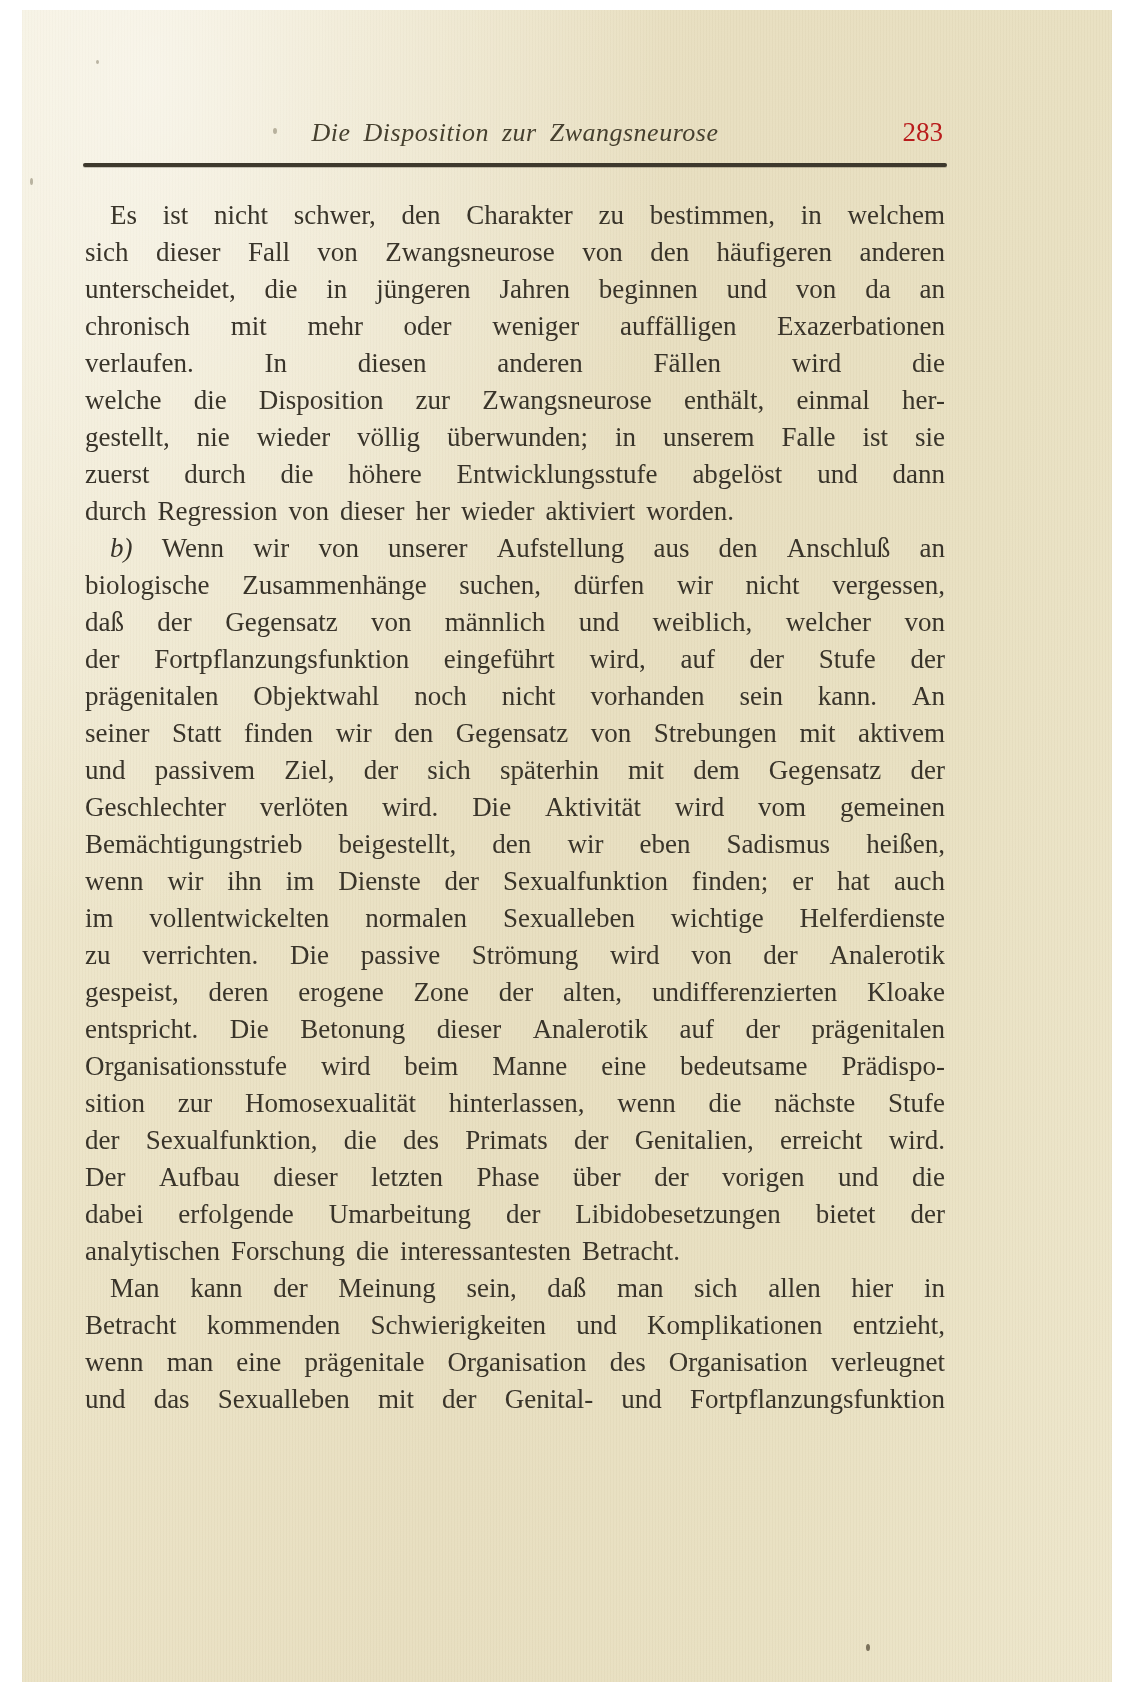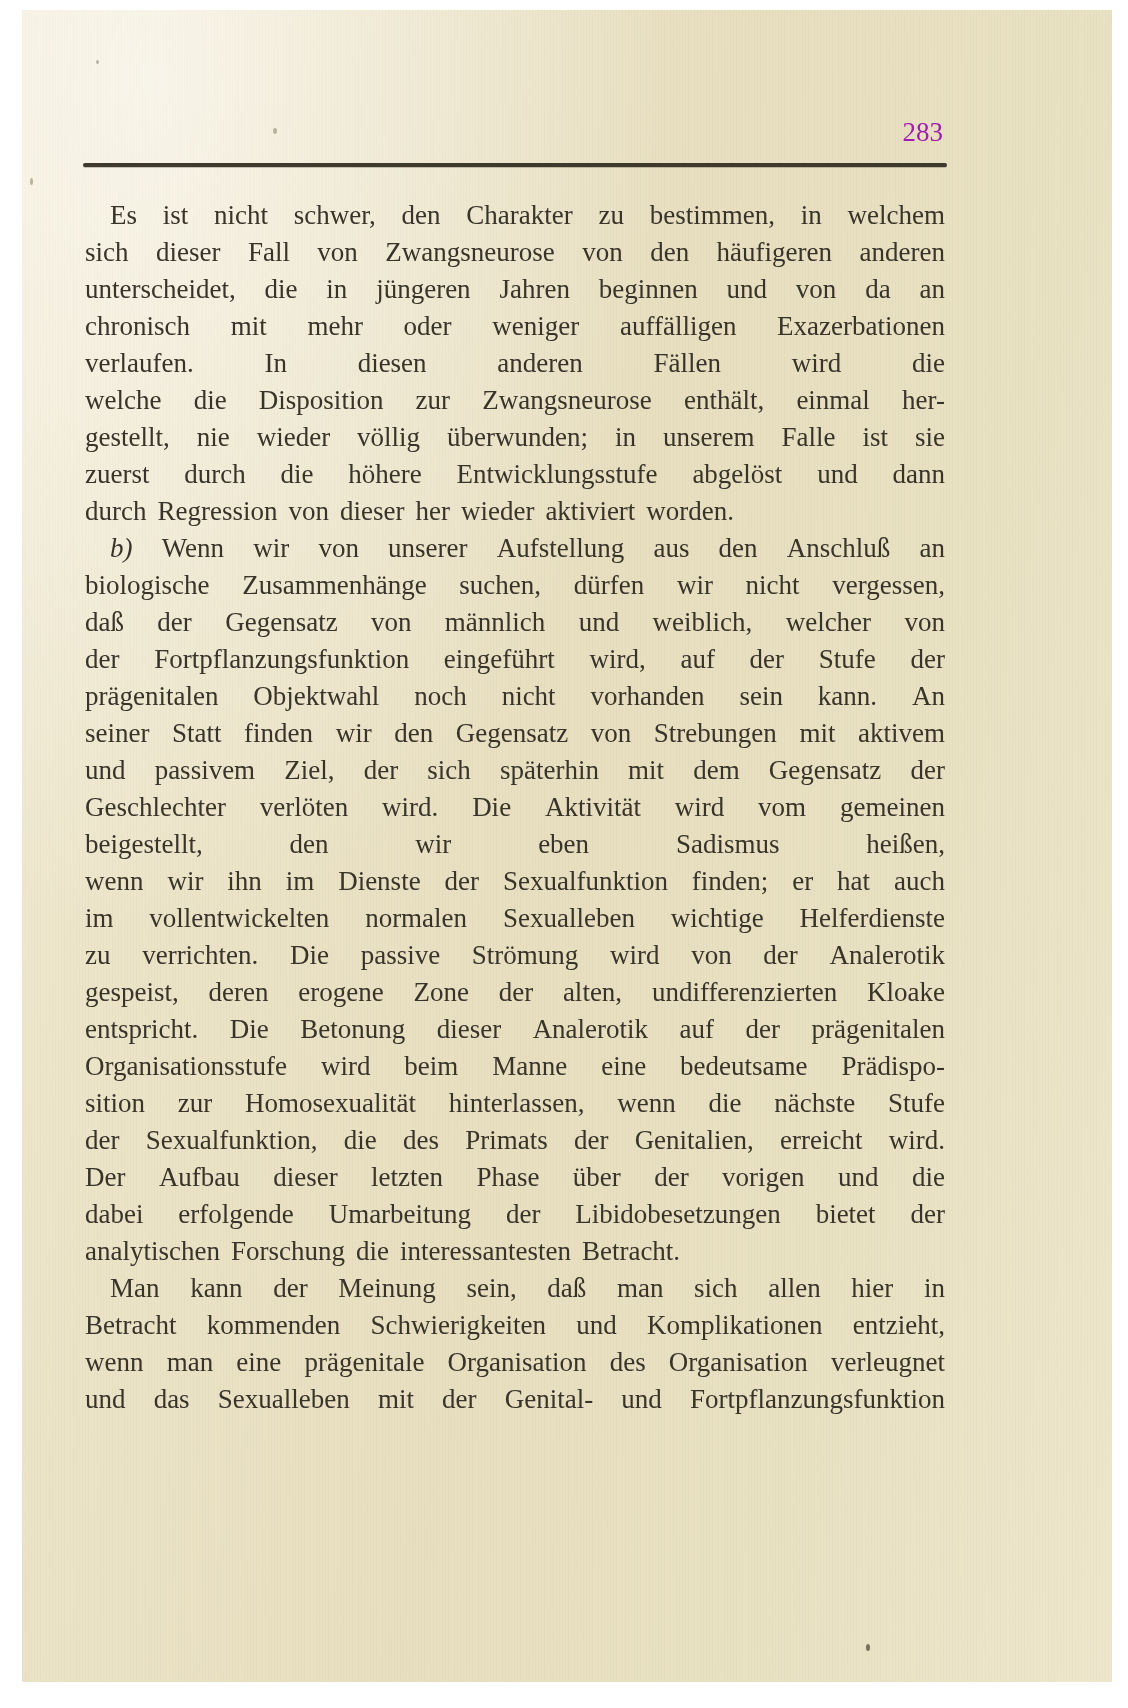--- a/index.html
+++ b/index.html
@@ -26,21 +26,21 @@
     text-align:center;
     font-style:italic;
     font-size:26px;
     letter-spacing:0.5px;
     word-spacing:6px;
     white-space:nowrap;
   }
   .pagenum{
     position:absolute;right:2px;top:-1px;
     font-size:27px;
-    color:#a21caf;
+    color:#b91c1c;
     margin-left:46px;
   }
   .rule{
     position:absolute;left:83px;top:163px;width:864px;height:4px;
     background:#3e392d;
     border-radius:2px;
     box-shadow:0 1px 0 rgba(62,57,45,0.25);
   }
   .bodytext{
     position:absolute;left:85px;top:197px;width:860px;
@@ -61,20 +61,21 @@
   .it{font-style:italic;}
   .speck{position:absolute;border-radius:50%;background:rgba(75,65,45,0.7);}
   .speck.faint{background:rgba(95,85,60,0.4);}
 </style>
 </head>
 <body>
 
 <div class="paper"></div>
 
 <div class="pageheader">
+  <div class="title">Die Disposition zur Zwangsneurose</div>
   <div class="pagenum">283</div>
 </div>
 
 <div class="rule"></div>
 
 <div class="bodytext">
     <div class="line just indent">
       <span>Es</span>
       <span>ist</span>
       <span>nicht</span>
@@ -249,20 +250,21 @@
       <span>Geschlechter</span>
       <span>verlöten</span>
       <span>wird.</span>
       <span>Die</span>
       <span>Aktivität</span>
       <span>wird</span>
       <span>vom</span>
       <span>gemeinen</span>
     </div>
     <div class="line just">
+      <span>Bemächtigungstrieb</span>
       <span>beigestellt,</span>
       <span>den</span>
       <span>wir</span>
       <span>eben</span>
       <span>Sadismus</span>
       <span>heißen,</span>
     </div>
     <div class="line just">
       <span>wenn</span>
       <span>wir</span>

